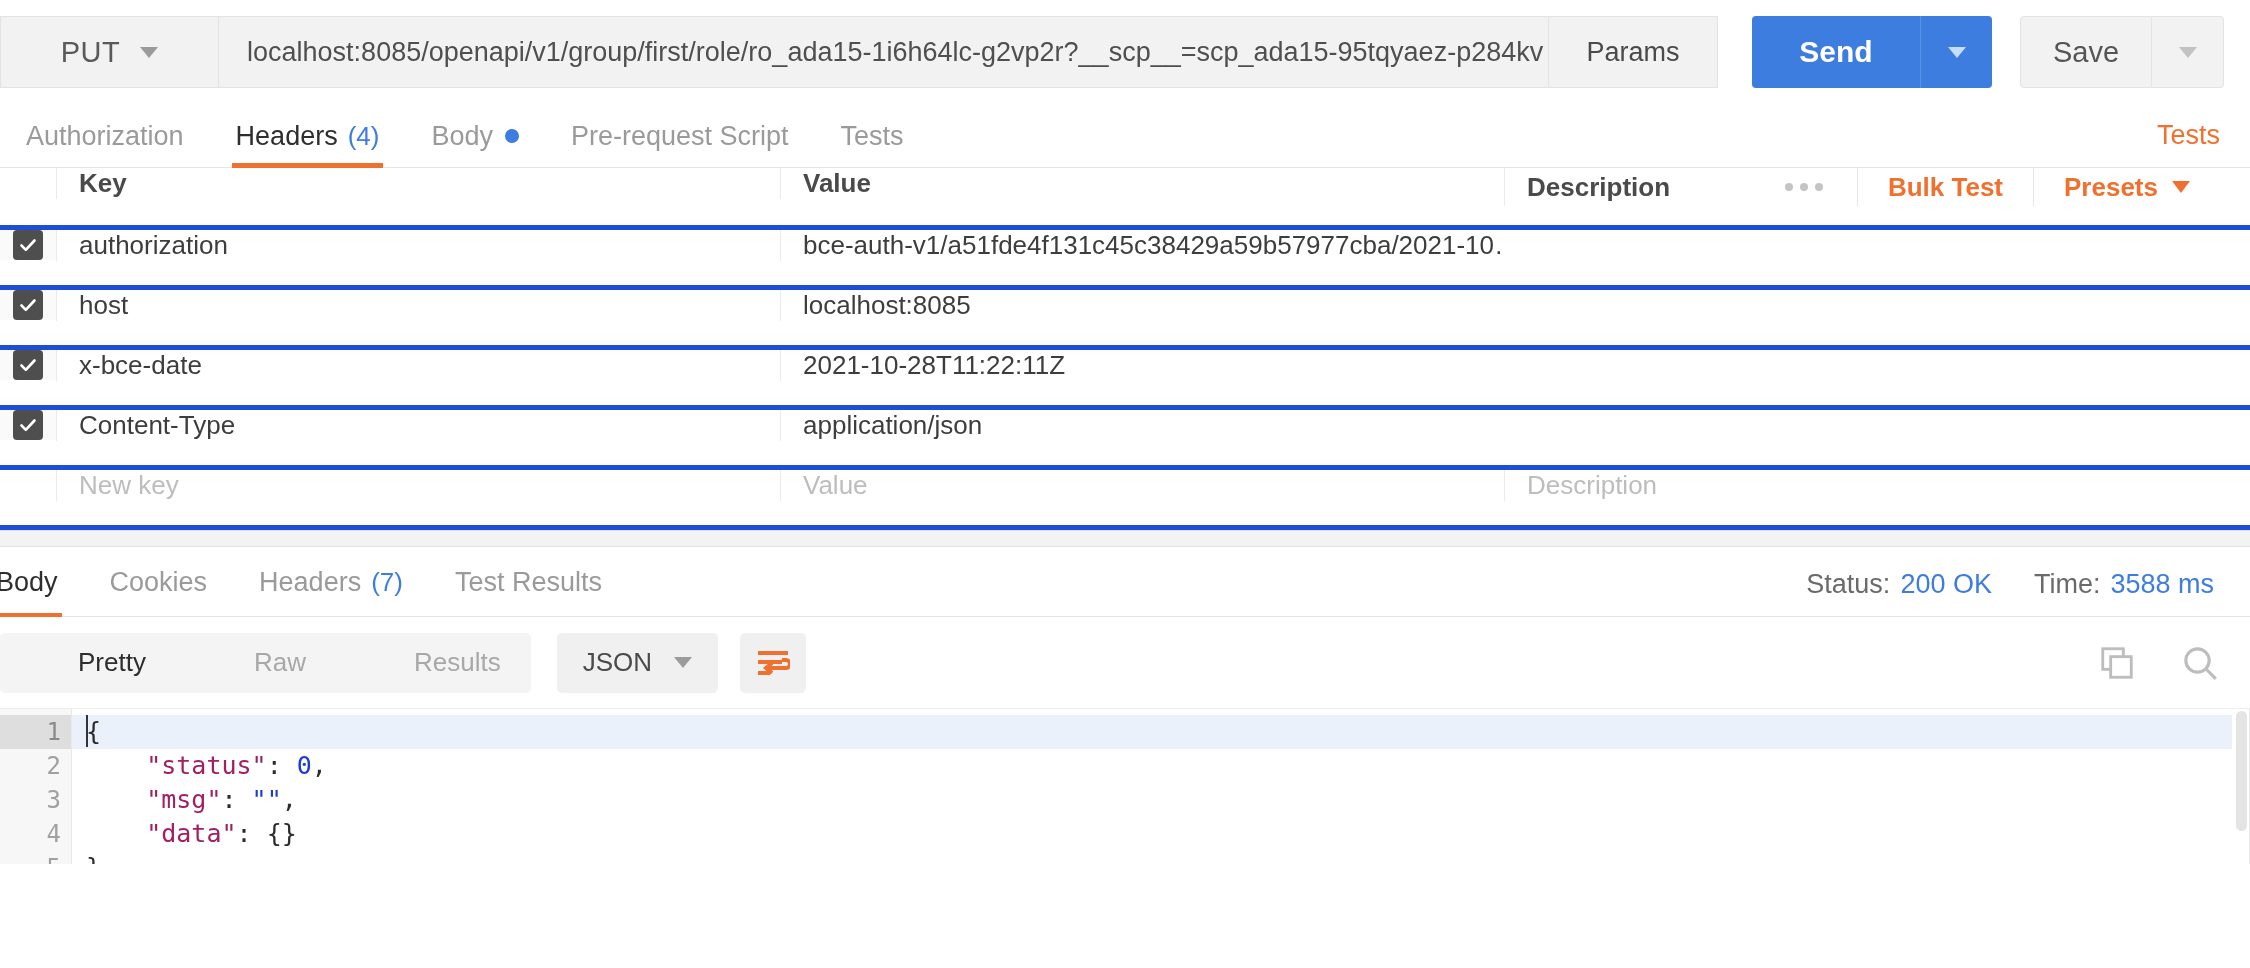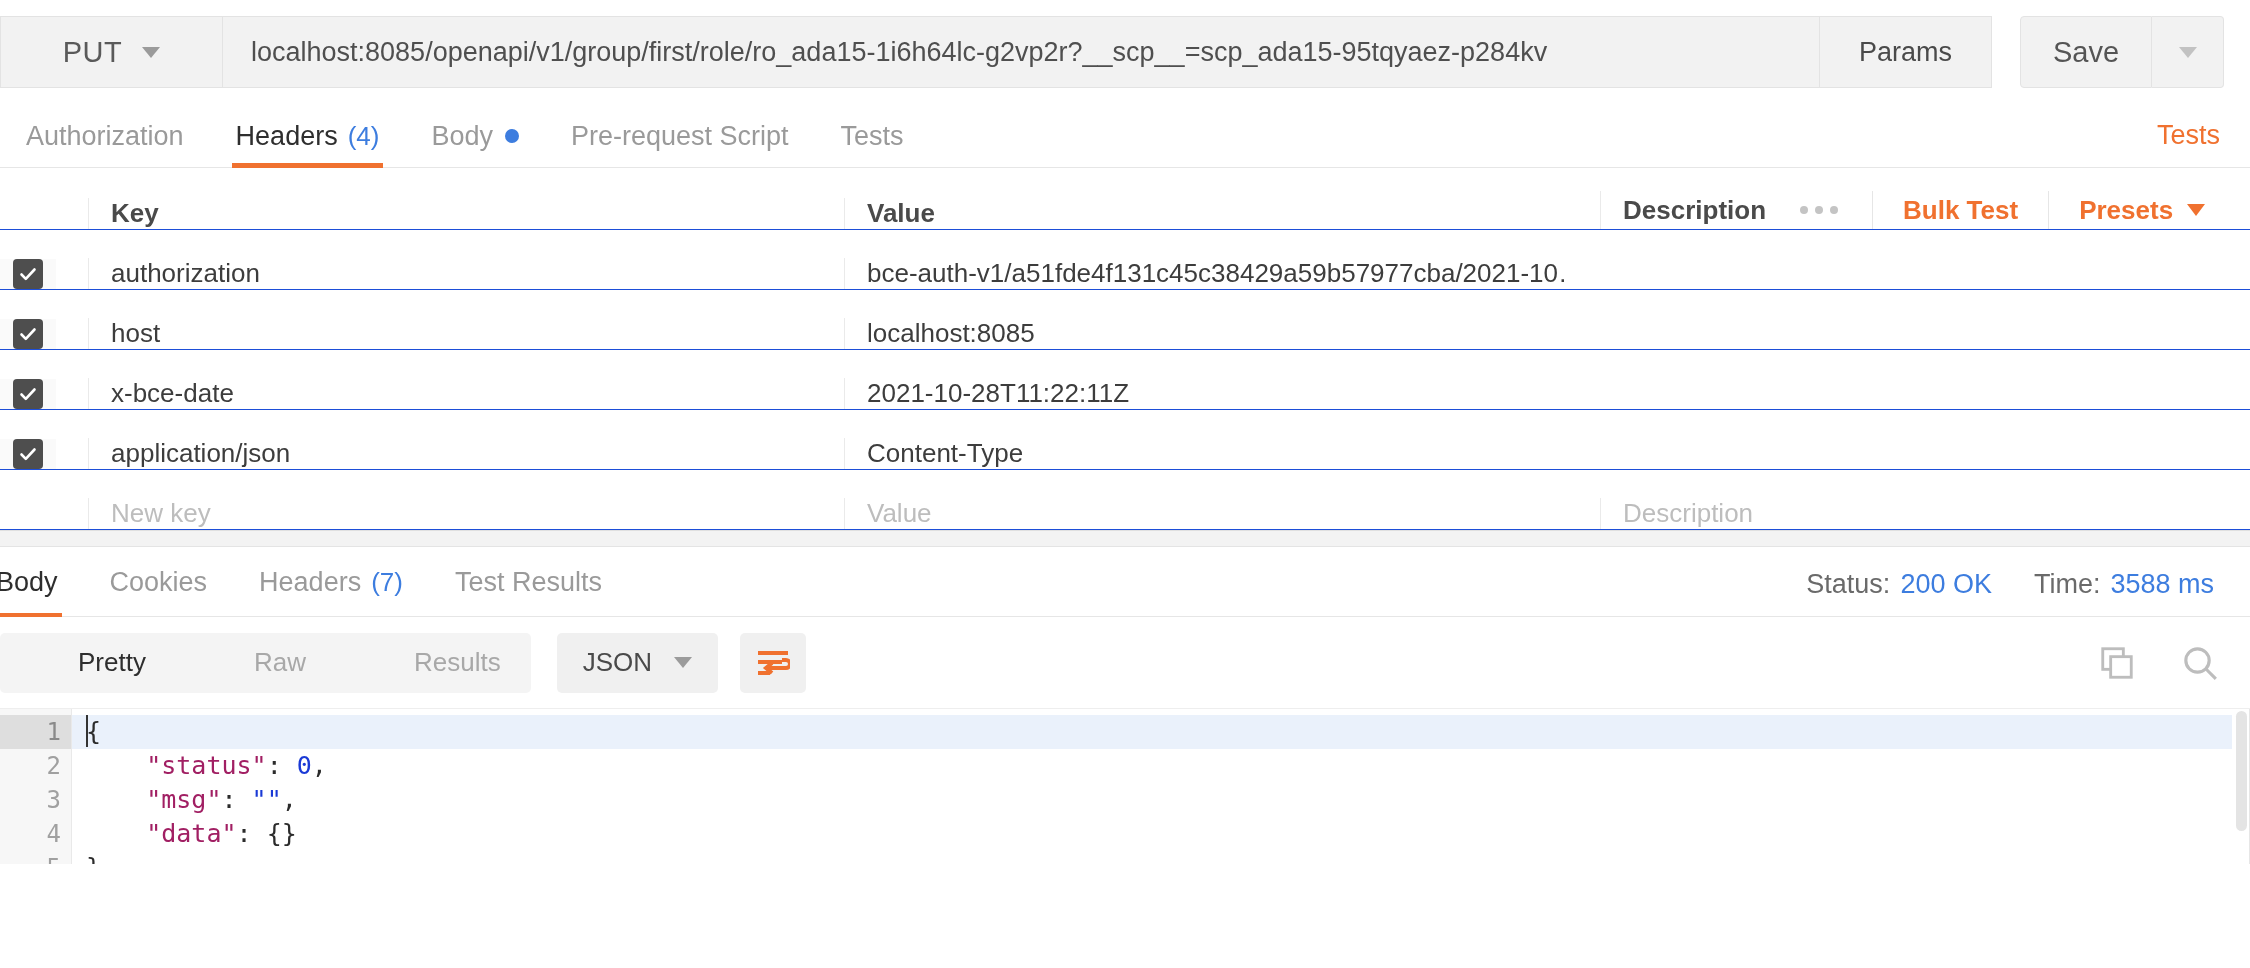--- a/index.html
+++ b/index.html
@@ -131,25 +131,24 @@
     background: #3d7ddf; margin-left: 12px;
   }
   .code-link {
     position: absolute; right: 30px; bottom: 16px;
     font-size: 27px; color: #f0712f; cursor: pointer;
   }
 
   
   .hdr-table { flex: 0 0 auto; border-bottom: 1px solid #e0e0e0; }
   .hrow {
-    display: flex; align-items: flex-end;
+    display: flex; align-items: flex-start;
     height: 60px;
-    border-bottom: 1px solid #1d4ed8;
+    border-bottom: 5px solid #1d4ed8;
     background: #fff;
-    gap: 32px;
   }
   .hrow.head { height: 62px; }
   .cb-cell {
     width: 56px; flex: 0 0 56px;
     display: flex; align-items: center; justify-content: center;
     background: #fafafa;
   }
   .cbox {
     width: 30px; height: 30px; border-radius: 4px;
     background: #4e4e4e;
@@ -301,20 +300,26 @@
 
   <div class="url-row">
     <div class="method-box">
       <span class="method-label">PUT</span>
       <span class="chev"></span>
     </div>
     <div class="url-box">
       <span class="url-text">localhost:8085/openapi/v1/group/first/role/ro_ada15-1i6h64lc-g2vp2r?__scp__=scp_ada15-95tqyaez-p284kv</span>
     </div>
     <div class="params-btn">Params</div>
+    <div class="send-group">
+      <div class="send-btn">Send</div>
+      <div class="send-caret">
+        <span class="chev"></span>
+      </div>
+    </div>
     <div class="save-group">
       <div class="save-btn">Save</div>
       <div class="save-caret">
         <span class="chev"></span>
       </div>
     </div>
   </div>
 
   <div class="req-tabs" id="req-tabs">
     <div class="code-link">Tests</div>
@@ -396,22 +401,22 @@
           <div class="cell c-desc"></div>
         </div>
         <div class="hrow">
           <div class="cb-cell">
             <div class="cbox">
               <svg width="20" height="20" viewBox="0 0 20 20">
                 <path d="M3.5 10.5 L7.8 14.8 L16.5 5.5" stroke="#fff" stroke-width="2.6" fill="none" stroke-linecap="round" stroke-linejoin="round"></path>
               </svg>
             </div>
           </div>
+          <div class="cell c-key">Content-Type</div>
           <div class="cell c-val">application/json</div>
-          <div class="cell c-key">Content-Type</div>
           <div class="cell c-desc"></div>
         </div>
         <div class="hrow ph">
           <div class="cb-cell"></div>
           <div class="cell c-key">New key</div>
           <div class="cell c-val">Value</div>
           <div class="cell c-desc">Description</div>
         </div>
       </div>
   </div>

